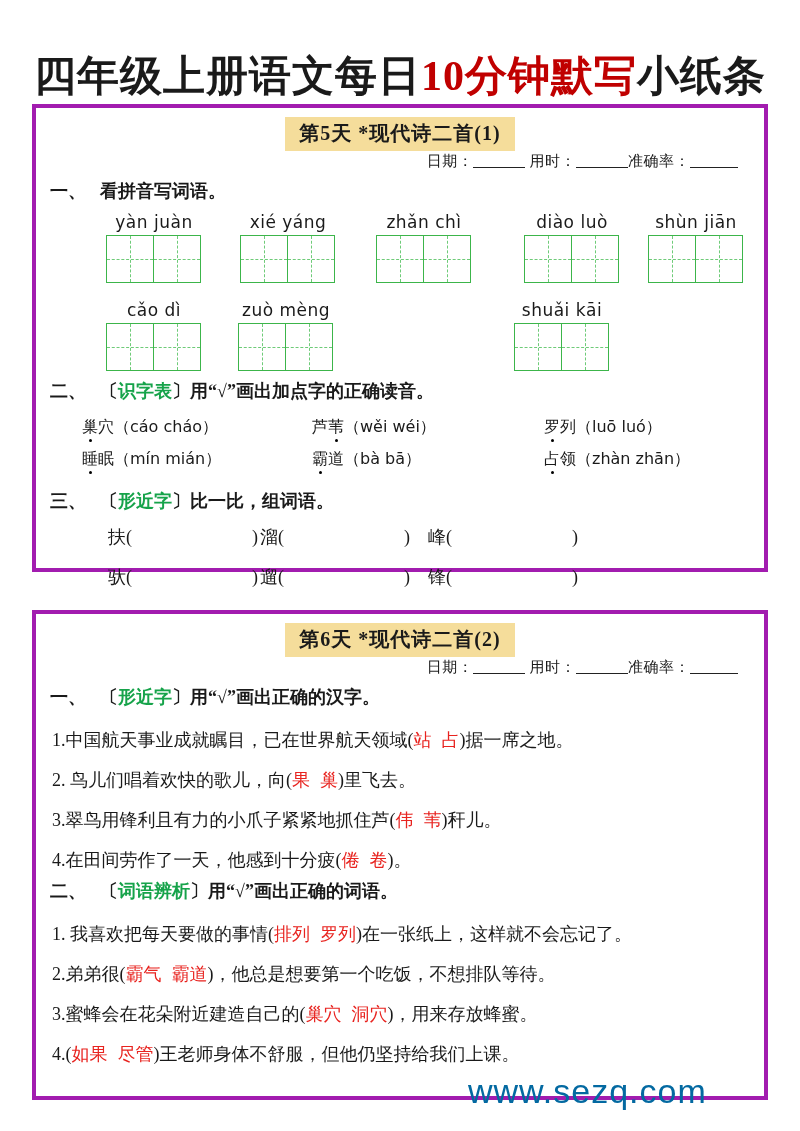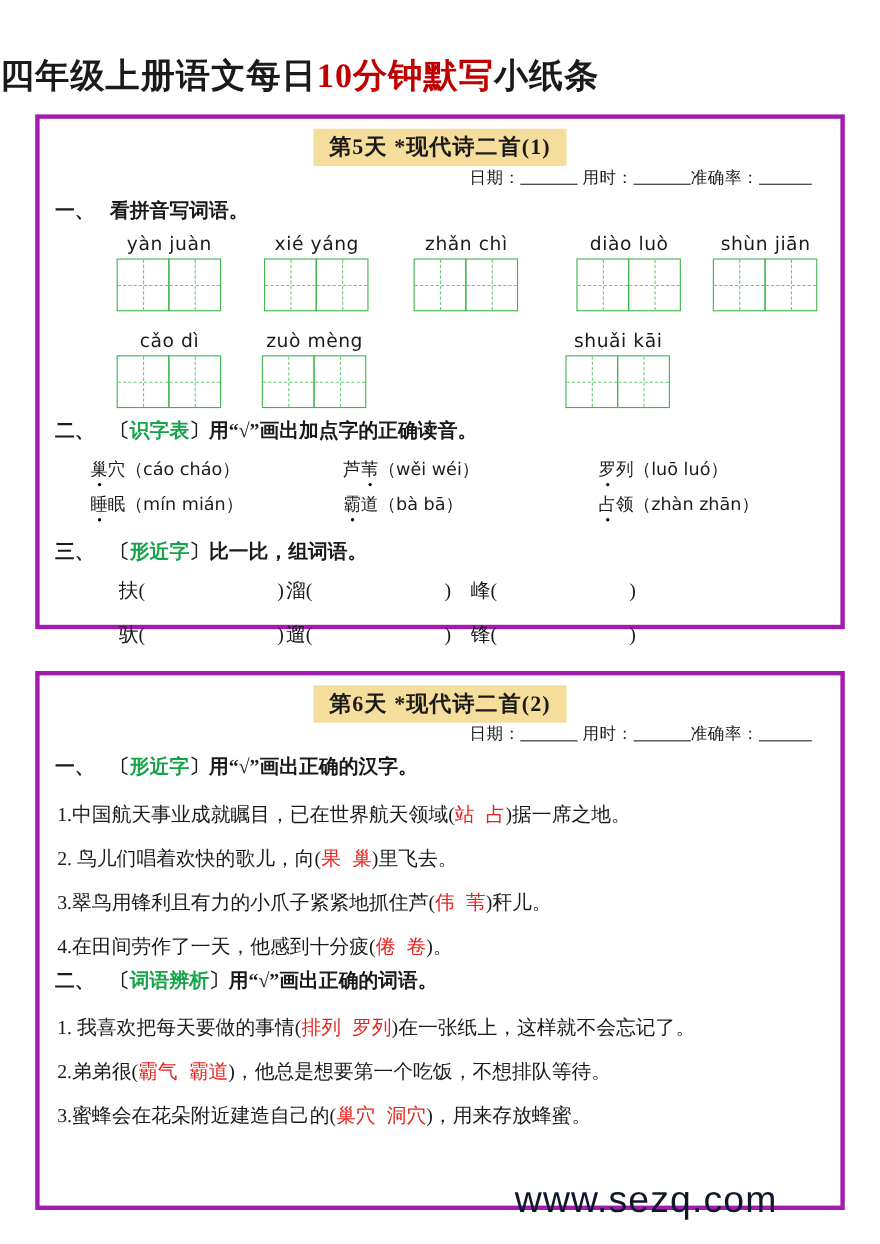--- a/index.html
+++ b/index.html
@@ -7,23 +7,24 @@
     width: 800px; height: 1131px;
     background: #ffffff;
     font-family: "Liberation Sans", "DejaVu Sans", sans-serif;
     color: #1a1a1a;
     overflow: hidden;
   }
   .page { position: relative; width: 800px; height: 1131px; }
 
   
   .title {
+    text-align: center;
     font-family: "Liberation Serif", "DejaVu Serif", serif;
     font-weight: bold;
-    font-size: 31px;
+    font-size: 42px;
     letter-spacing: 1px;
     padding-top: 48px;
     white-space: nowrap;
   }
   .title .red { color: #c00000; }
 
   
   .card {
     position: absolute;
     left: 32px;
@@ -144,21 +145,21 @@
   }
   .sentence .red { color: #e8231f; }
   .sentence .gap { display: inline-block; width: 10px; }
 
   
   .watermark {
     position: absolute;
     left: 468px; top: 1072px;
     font-family: "Liberation Sans", sans-serif;
     font-size: 34px;
-    color: #0f172a;
+    color: #0369a1;
     letter-spacing: 1px;
     white-space: nowrap;
   }
 </style>
 </head>
 <body>
 
 <div class="page">
 
   <div class="title">
@@ -289,17 +290,18 @@
       </div>
 
     <div class="q-head" style="margin-top:10px;">
       <span class="num">二、</span><span>〔</span><span class="green">词语辨析</span><span>〕</span><span>用“√”画出正确的词语。</span>
     </div>
 
     <div id="c2s2">
         <div class="sentence" style="margin-top: 22px;"><span>1. 我喜欢把每天要做的事情(</span><span class="red">排列</span><span class="gap"></span><span class="red">罗列</span><span>)在一张纸上，这样就不会忘记了。</span></div>
         <div class="sentence" style="margin-top: 22px;"><span>2.弟弟很(</span><span class="red">霸气</span><span class="gap"></span><span class="red">霸道</span><span>)，他总是想要第一个吃饭，不想排队等待。</span></div>
         <div class="sentence" style="margin-top: 22px;"><span>3.蜜蜂会在花朵附近建造自己的(</span><span class="red">巢穴</span><span class="gap"></span><span class="red">洞穴</span><span>)，用来存放蜂蜜。</span></div>
+        <div class="sentence" style="margin-top: 22px;"><span>4.(</span><span class="red">如果</span><span class="gap"></span><span class="red">尽管</span><span>)王老师身体不舒服，但他仍坚持给我们上课。</span></div>
       </div>
   </div>
 
   <div class="watermark">www.sezq.com</div>
 </div>
 
 </body></html>

